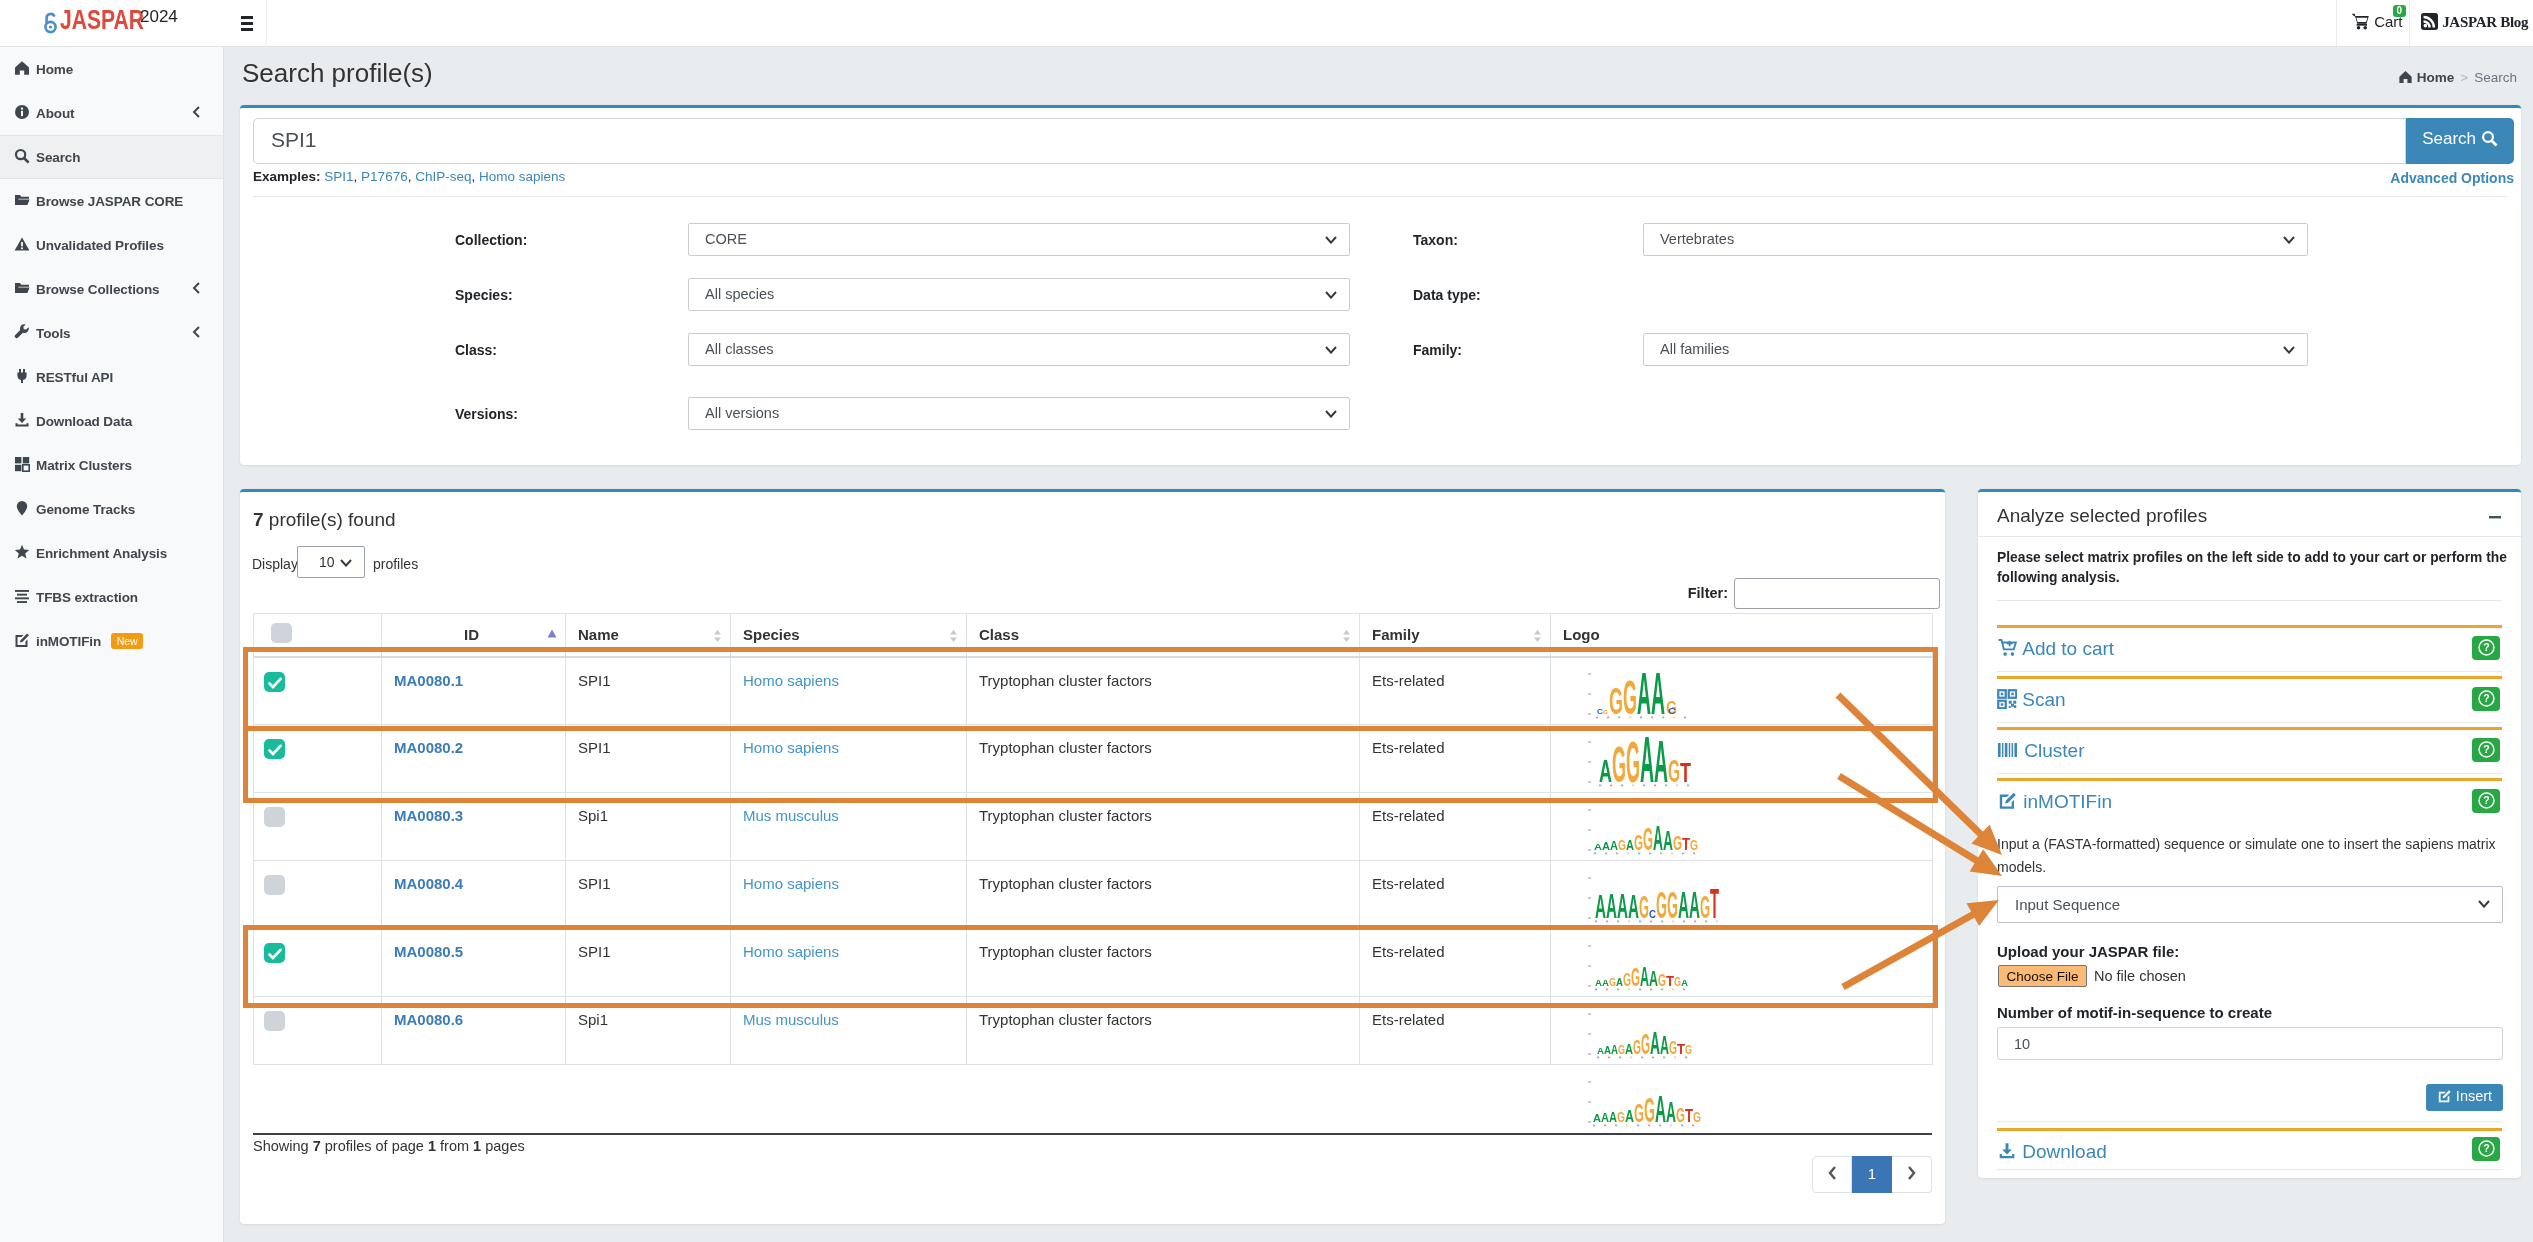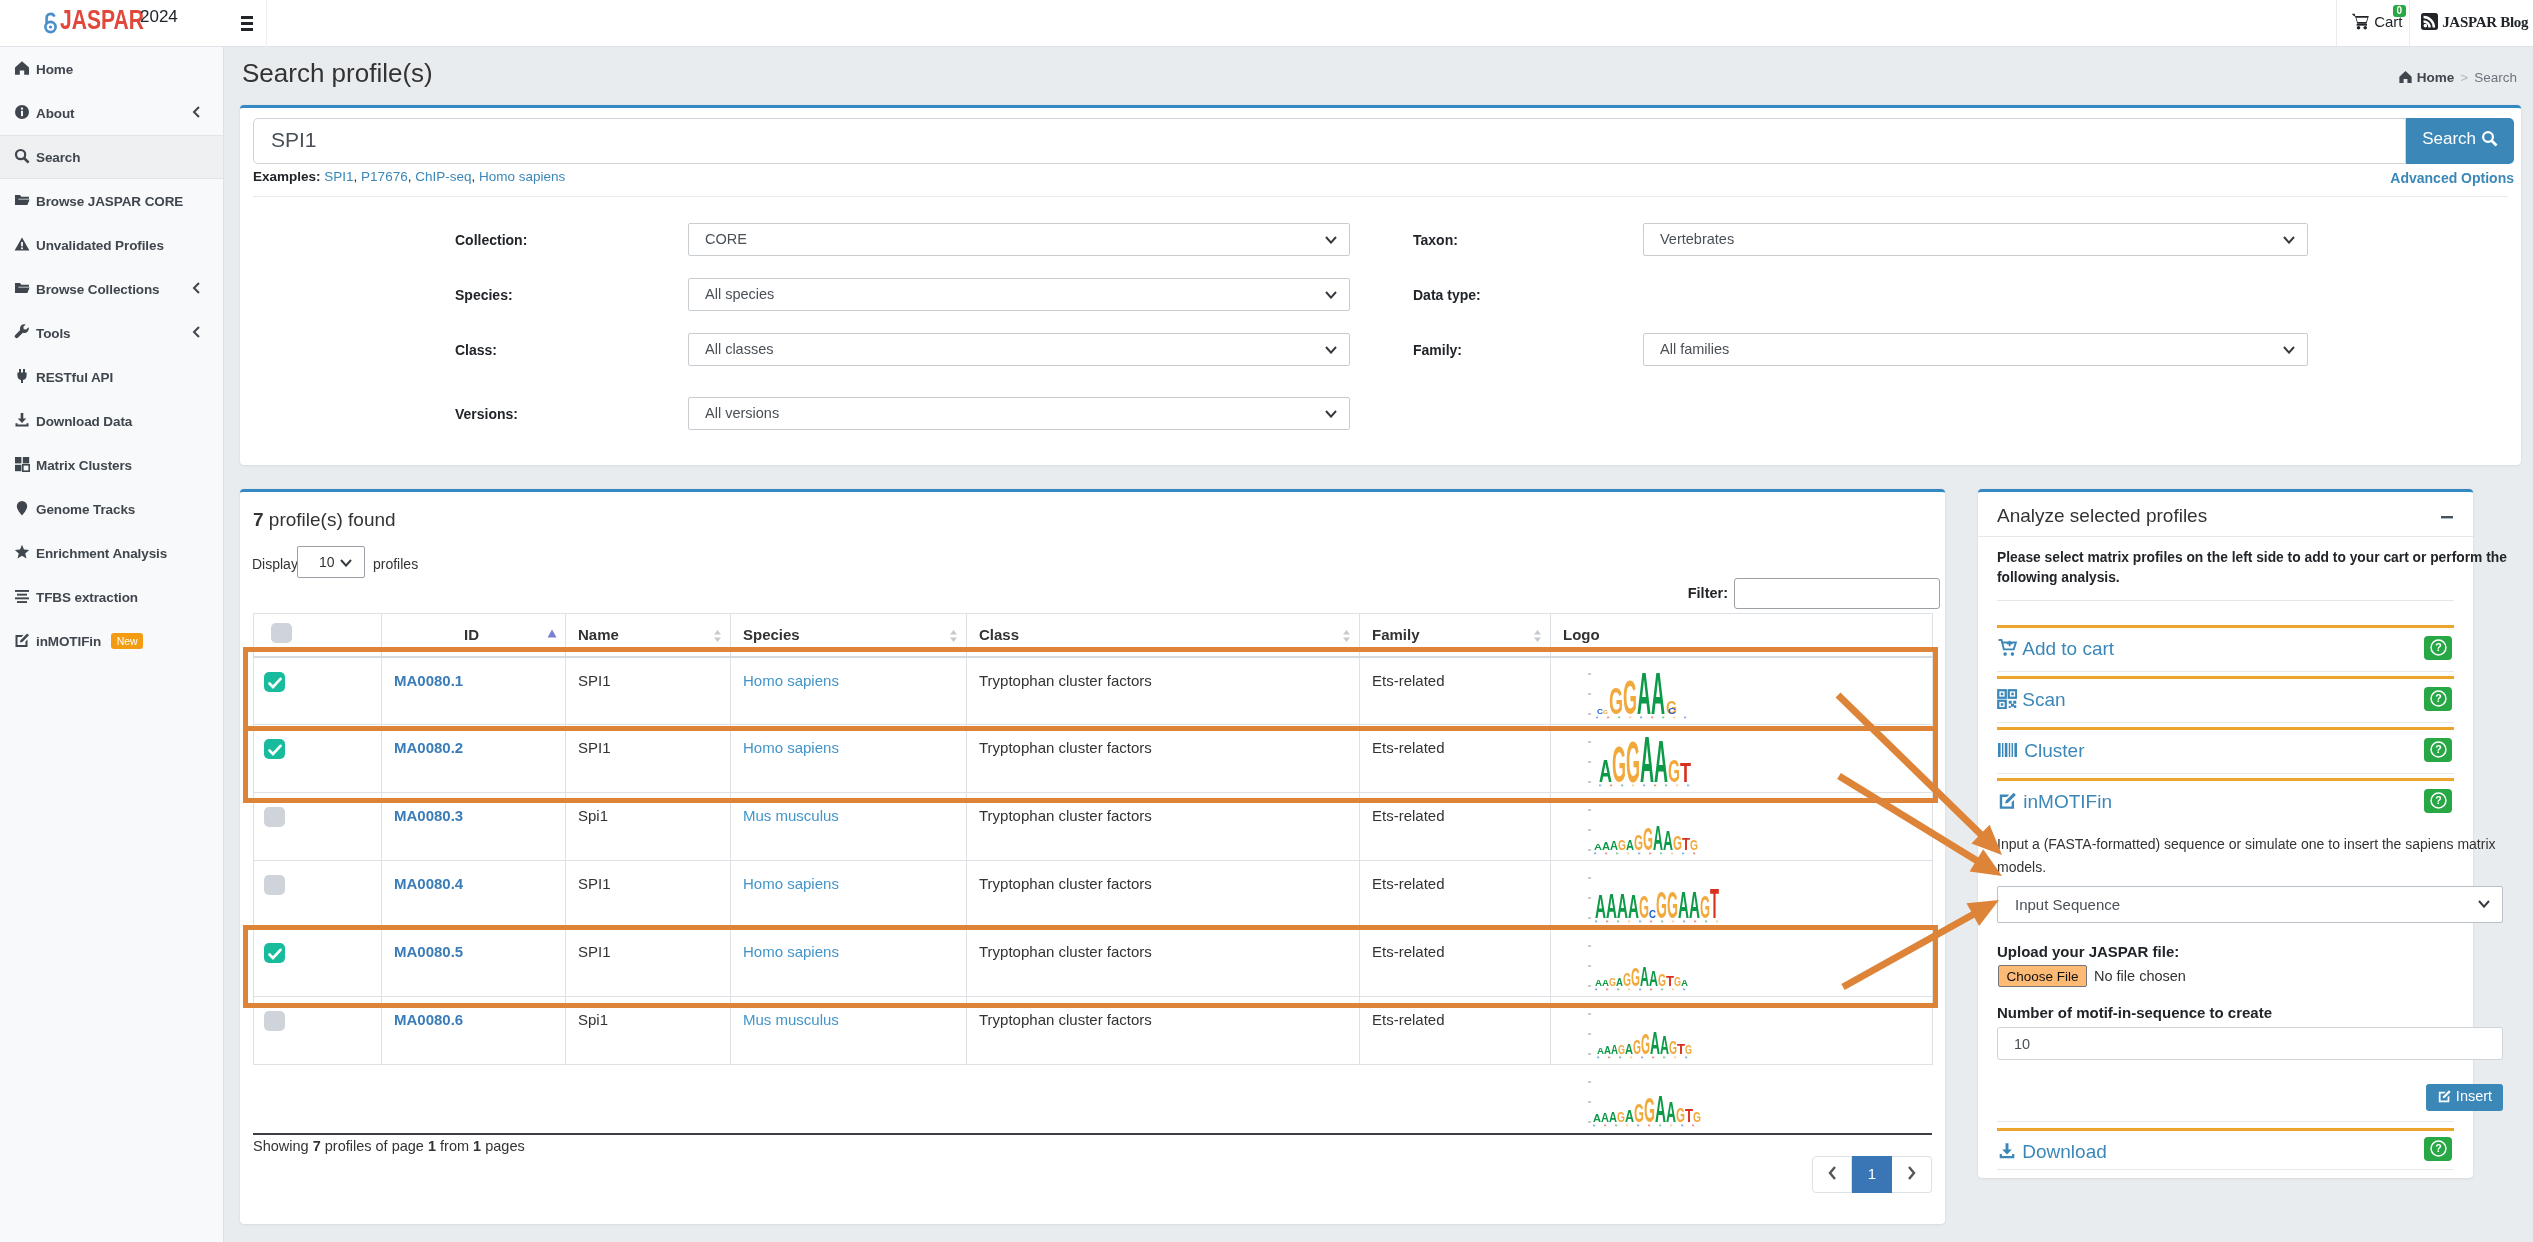--- a/index.html
+++ b/index.html
@@ -34,21 +34,21 @@
 
 .pagetitle { position:absolute; left:242px; top:58px; font-size:26px; color:#333; z-index:5; }
 .breadcrumb { position:absolute; right:16px; top:70px; font-size:13.5px; color:#3f464d; z-index:5; }
 .breadcrumb .gt { color:#adb5bd; margin:0 6px; }
 .breadcrumb .cur { color:#6c757d; }
 
 .card { position:absolute; background:#fff; border-top:3px solid #3389c3;
   border-radius:4px; box-shadow:0 0 1px rgba(0,0,0,.12), 0 1px 3px rgba(0,0,0,.06); }
 #card-search { left:240px; top:105px; width:2281px; height:360px; }
 #card-results { left:240px; top:489px; width:1705px; height:735px; }
-#card-analyze { left:1978px; top:489px; width:495px; height:689px; }
+#card-analyze { left:1978px; top:489px; width:543px; height:689px; }
 
 
 .srchinput { position:absolute; left:13px; top:10px; width:2153px; height:46px; border:1px solid #ced4da;
   border-radius:5px 0 0 5px; font-size:21px; color:#495057; padding-top:9px; padding-left:17px; background:#fff; }
 .srchbtn { position:absolute; left:2166px; top:10px; width:108px; height:46px; background:#3a87b8;
   border-radius:0 5px 5px 0; color:#fff; font-size:17px; text-align:center; padding-top:11px; }
 .examples { position:absolute; left:13px; top:61px; font-size:13.5px; }
 .examples b { color:#212529; }
 .examples a { color:#3a87b8; }
 .advopt { position:absolute; right:7px; top:62px; font-size:14px; font-weight:bold; color:#3a87b8; }

